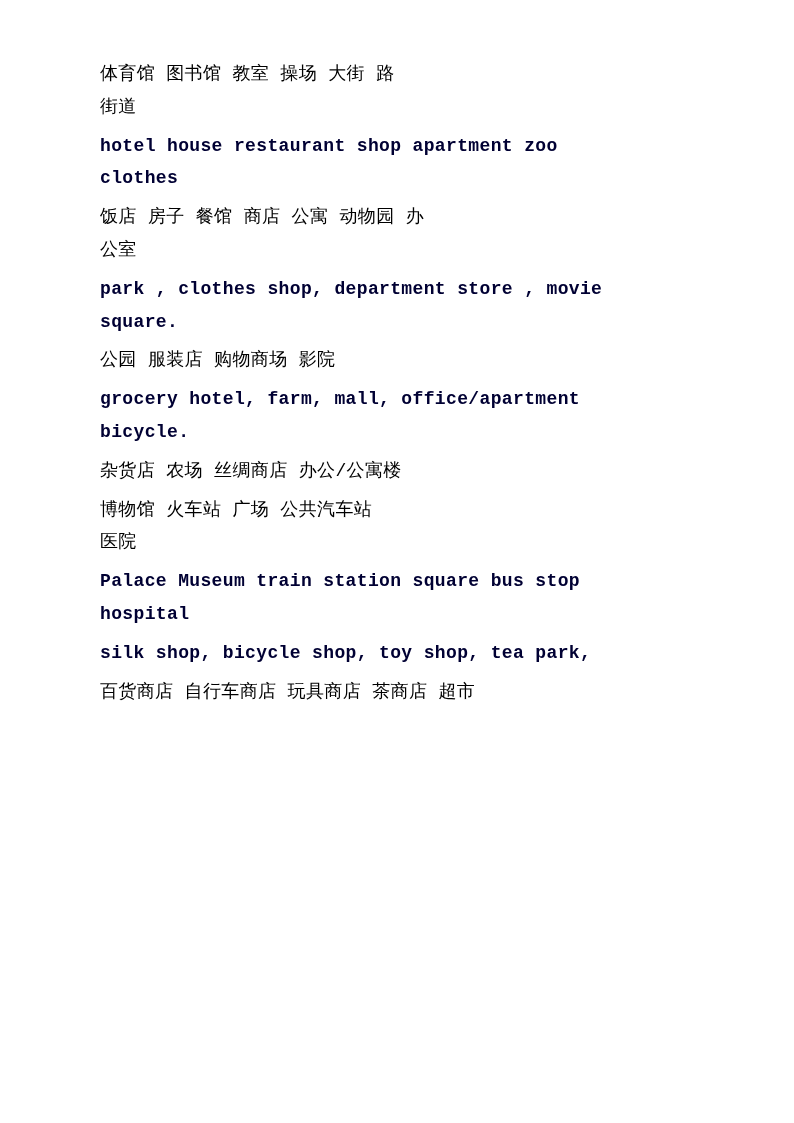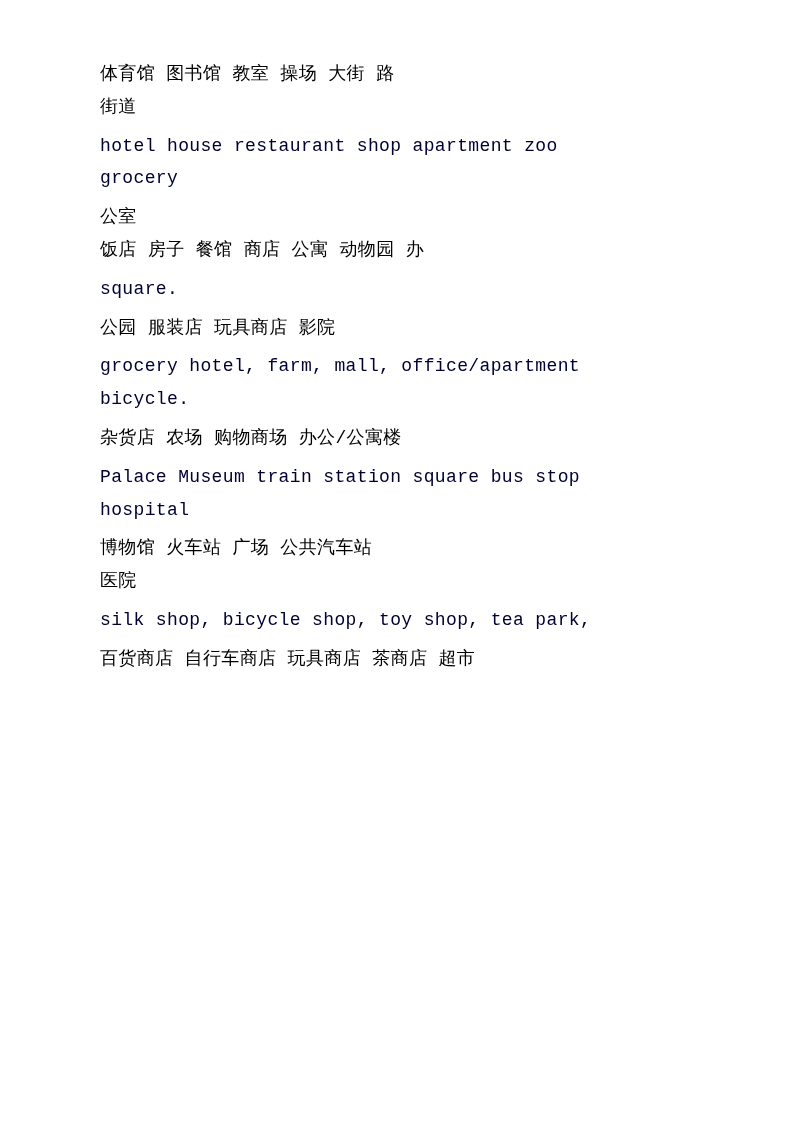--- a/index.html
+++ b/index.html
@@ -26,59 +26,61 @@
       letter-spacing: 0.02em;
     }
     .line-block {
       margin-bottom: 10px;
     }
     .chinese {
       color: #000000;
     }
     .english {
       color: #000033;
+      font-weight: bold;
     }
   </style>
 </head>
 <body>
 
 <div class="page">
   <div id="content-blocks">
       <div class="line-block">
         <div class="line chinese">体育馆  图书馆  教室           操场          大街        路</div>
         <div class="line chinese">街道</div>
       </div>
       <div class="line-block">
         <div class="line english">hotel    house  restaurant      shop   apartment     zoo</div>
-        <div class="line english">grocery</div>
+        <div class="line english">clothes</div>
       </div>
       <div class="line-block">
+        <div class="line chinese">饭店        房子  餐馆          商店   公寓       动物园    办</div>
         <div class="line chinese">公室</div>
-        <div class="line chinese">饭店        房子  餐馆          商店   公寓       动物园    办</div>
       </div>
       <div class="line-block">
+        <div class="line english">park ,     clothes shop,       department  store ,      movie</div>
         <div class="line english">square.</div>
       </div>
       <div class="line-block">
-        <div class="line chinese">公园              服装店                  玩具商店               影院</div>
+        <div class="line chinese">公园              服装店                  购物商场               影院</div>
       </div>
       <div class="line-block">
         <div class="line english">grocery hotel,     farm,     mall,          office/apartment</div>
         <div class="line english">bicycle.</div>
       </div>
       <div class="line-block">
-        <div class="line chinese">杂货店                   农场        购物商场    办公/公寓楼</div>
+        <div class="line chinese">杂货店                   农场        丝绸商店    办公/公寓楼</div>
+      </div>
+      <div class="line-block">
+        <div class="line chinese">博物馆                   火车站                广场               公共汽车站</div>
+        <div class="line chinese">医院</div>
       </div>
       <div class="line-block">
         <div class="line english">Palace Museum   train station     square          bus  stop</div>
         <div class="line english">hospital</div>
-      </div>
-      <div class="line-block">
-        <div class="line chinese">博物馆                   火车站                广场               公共汽车站</div>
-        <div class="line chinese">医院</div>
       </div>
       <div class="line-block">
         <div class="line english">silk shop,        bicycle shop,       toy shop,    tea  park,</div>
       </div>
       <div class="line-block">
         <div class="line chinese">百货商店        自行车商店    玩具商店        茶商店        超市</div>
       </div>
     </div>
 </div>
 

